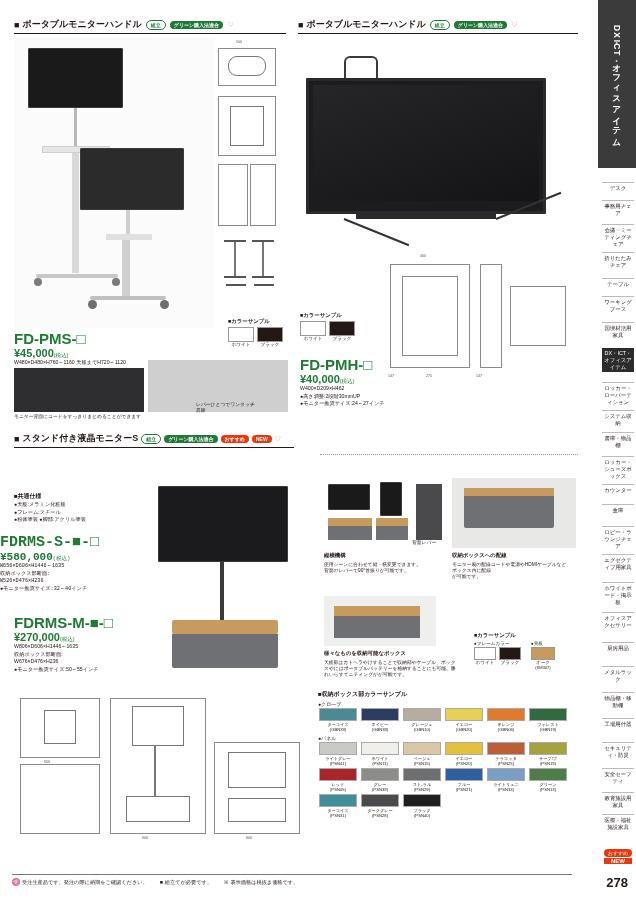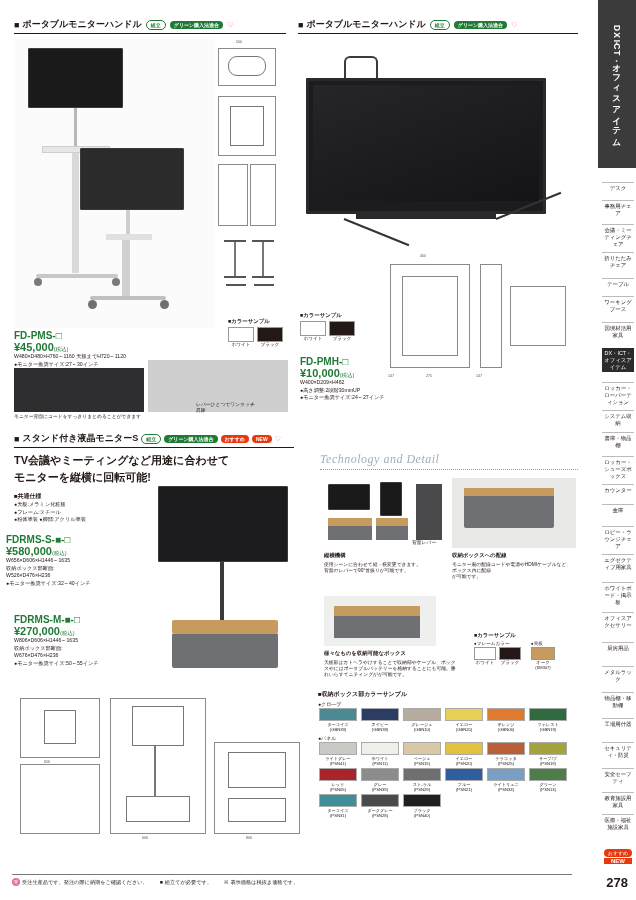--- a/index.html
+++ b/index.html
@@ -65,21 +65,21 @@
   .pill {
     display:inline-block; border-radius:7px; color:#fff;
     font-size:5px; padding:1px 4px; line-height:1.2; font-weight:bold;
     vertical-align:middle;
   }
   .pill.darkgreen { background:#1f7a35; }
   .pill.red { background:#e8380d; }
   .pill.outline-green { background:#fff; color:#1f7a35; border:0.8px solid #1f7a35; }
   .heart { color:#e46aa0; font-size:7px; }
 
-  .code { color:#1f7a35; font-weight:bold; font-size:10px; }
+  .code { color:#1f7a35; font-weight:bold; font-size:15px; }
   .price { color:#1f7a35; font-weight:bold; font-size:11px; }
   .price .tax { font-size:5.5px; font-weight:normal; }
   .spec { font-size:5.2px; line-height:1.45; color:#231815; }
 
   .divider { border:0; border-top:0.8px solid #231815; margin:0; }
   .dotline { border:0; border-top:0.8px dotted #9a9a9a; margin:0; }
 
   
   .mon { background:#1a1a1a; border:1px solid #3a3a3a; border-radius:1px; }
   .mon-screen { background:#141414; }
@@ -250,21 +250,21 @@
     <div class="dimbox" style="position:absolute;left:130px;top:34px;width:56px;height:60px;"></div>
     <div class="dimtext" style="position:absolute;left:40px;top:2px;">400</div>
     <div class="dimtext" style="position:absolute;left:8px;top:122px;">147</div>
     <div class="dimtext" style="position:absolute;left:46px;top:122px;">275</div>
     <div class="dimtext" style="position:absolute;left:96px;top:122px;">147</div>
   </div>
 
   <div style="position:absolute;left:300px;top:356px;width:160px;">
     <div class="code">FD-PMH-□</div>
     <div class="price">
-      <span>¥10,000</span><span class="tax">(税込)</span>
+      <span>¥40,000</span><span class="tax">(税込)</span>
     </div>
     <div class="spec">W400×D209×H462</div>
     <div class="spec">●高さ調整:2段階30mmUP</div>
     <div class="spec">●モニター推奨サイズ:24～27インチ</div>
   </div>
 
   <div style="position:absolute;left:14px;top:432px;width:280px;">
     <div style="display:flex;align-items:center;gap:3px;flex-wrap:wrap;">
       <span class="sec-title">
         <span class="sq">■</span>
@@ -272,33 +272,29 @@
       </span>
       <span class="pill outline-green">組立</span>
       <span class="pill darkgreen">グリーン購入法適合</span>
       <span class="pill red">おすすめ</span>
       <span class="pill red">NEW</span>
       <span class="heart">♡</span>
     </div>
     <hr class="divider" style="margin-top:2px;">
   </div>
 
-  <div style="position:absolute;left:14px;top:452px;width:300px;">
-    <div class="bigcopy">TV会議やミーティングなど用途に合わせて</div>
-    <div class="bigcopy">モニターを縦横に回転可能!</div>
-  </div>
 
   <div style="position:absolute;left:14px;top:492px;width:120px;">
     <div style="font-size:6px;font-weight:bold;">■共通仕様</div>
     <div class="spec">●天板:メラミン化粧板</div>
     <div class="spec">●フレーム:スチール</div>
     <div class="spec">●粉体塗装 ●脚部:アクリル塗装</div>
   </div>
 
-  <div style="position:absolute;left:6px;top:534px;width:120px;">
+  <div style="position:absolute;left:0;top:534px;width:120px;font-family:Liberation Mono, monospace;">
     <div class="code">FDRMS-S-■-□</div>
     <div class="price">
       <span>¥580,000</span><span class="tax">(税込)</span>
     </div>
     <div class="spec">W656×D606×H1446～1635</div>
     <div class="spec">収納ボックス部断面:</div>
     <div class="spec">W526×D476×H236</div>
     <div class="spec">●モニター推奨サイズ:32～40インチ</div>
   </div>
 
@@ -314,21 +310,20 @@
   </div>
 
   <div style="position:absolute;left:136px;top:480px;width:176px;height:200px;">
     <div class="mon" style="position:absolute;left:22px;top:6px;width:130px;height:76px;background:#1b1b1d;"></div>
     <div style="position:absolute;left:84px;top:82px;width:4px;height:60px;background:#3a3a3a;"></div>
     <div style="position:absolute;left:36px;top:140px;width:106px;height:14px;background:#c79a5e;border-radius:2px;"></div>
     <div style="position:absolute;left:36px;top:154px;width:106px;height:34px;background:#6f7073;border-radius:0 0 2px 2px;"></div>
   </div>
 
   <div style="position:absolute;left:320px;top:452px;width:258px;">
-    <div class="tech-title">Technology and Detail</div>
     <hr class="dotline" style="margin-top:2px;">
   </div>
 
   <div style="position:absolute;left:324px;top:478px;width:120px;height:70px;">
     <div class="mon" style="position:absolute;left:4px;top:6px;width:42px;height:26px;"></div>
     <div class="mon" style="position:absolute;left:56px;top:4px;width:22px;height:34px;"></div>
     <div style="position:absolute;left:4px;top:40px;width:44px;height:8px;background:#c79a5e;"></div>
     <div style="position:absolute;left:4px;top:48px;width:44px;height:14px;background:#6f7073;"></div>
     <div style="position:absolute;left:52px;top:40px;width:32px;height:8px;background:#c79a5e;"></div>
     <div style="position:absolute;left:52px;top:48px;width:32px;height:14px;background:#6f7073;"></div>

